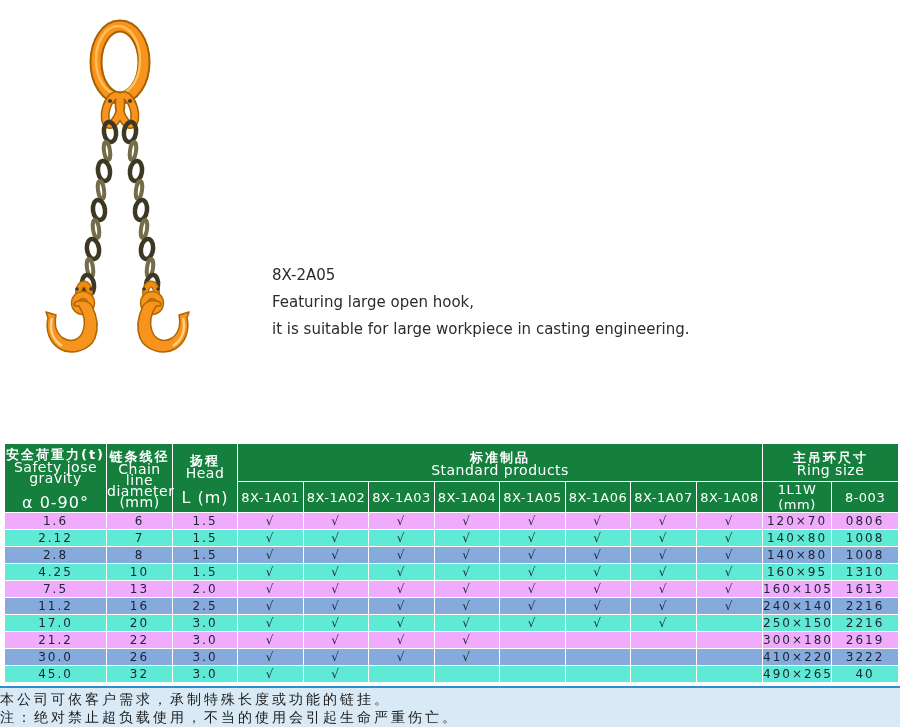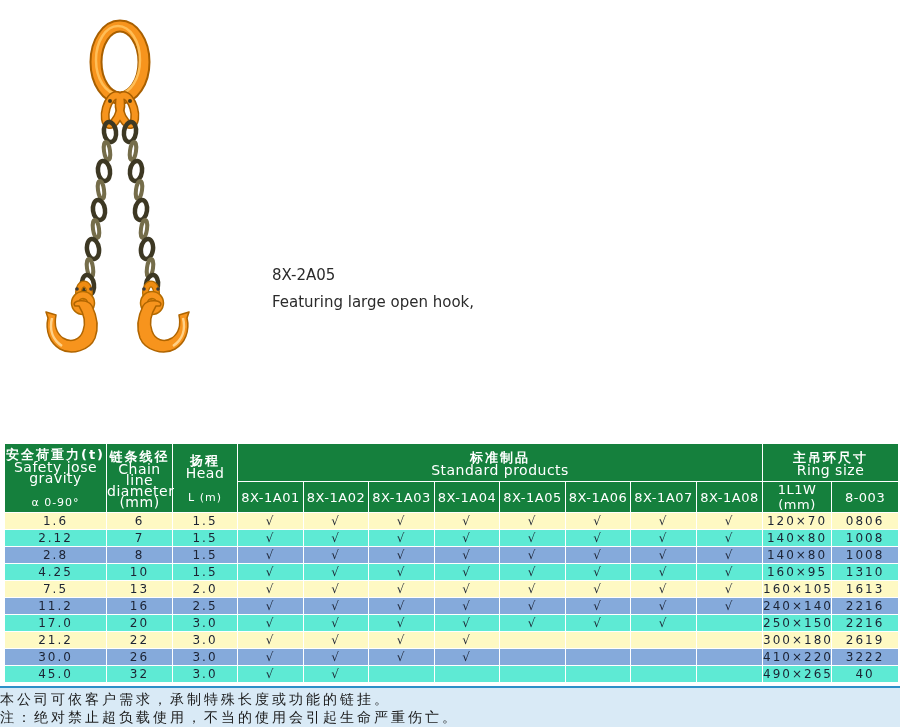--- a/index.html
+++ b/index.html
@@ -15,29 +15,29 @@
   table.spec{
     position:absolute;left:4px;top:443px;width:894px;
     border-collapse:collapse;table-layout:fixed;
   }
   table.spec th,table.spec td{border:1px solid #ffffff;padding:0;text-align:center;}
   table.spec thead th{
     background:#15803d;color:#ffffff;font-weight:normal;vertical-align:middle;
   }
   .hdr-cn{display:block;font-size:13px;letter-spacing:2px;font-weight:bold;line-height:15px;}
   .hdr-en{display:block;font-size:14px;letter-spacing:0.5px;line-height:11px;}
-  .hdr-sub{display:block;font-size:11px;letter-spacing:1px;line-height:13px;margin-top:12px;}
+  .hdr-sub{display:block;font-size:16px;letter-spacing:1px;line-height:13px;margin-top:12px;}
   .grp-row th{height:37px;}
   .code-row th{height:26px;font-size:13px;letter-spacing:0.5px;}
   table.spec td{
     height:16px;font-size:12px;letter-spacing:2px;color:#1c2333;line-height:16px;
   }
   td.chk{font-size:11px;letter-spacing:0;color:#2b2b3a;}
   .tone-light{background:#5eead4;}
-  .tone-mid{background:#fef9c3;}
+  .tone-mid{background:#f0abfc;}
   .tone-dark{background:#85aadb;}
   
   .footer{
     position:absolute;left:0;top:686px;width:900px;height:39px;
     background:#d9eaf6;border-top:2px solid #2e8fc8;
     padding-top:2px;box-sizing:content-box;
   }
   .footer div{font-size:14px;letter-spacing:3px;color:#1a1a1a;line-height:18px;padding-left:0;}
 </style>
 </head>
@@ -105,20 +105,21 @@
                Z" fill="#f7941d" stroke="#b06500" stroke-width="1.5" stroke-linejoin="round"></path>
       <path d="M 52 318 C 49 330, 53 340, 62 346" stroke="#ffd187" stroke-width="2.5" fill="none"></path>
     </g>
     <use href="#hook" transform="translate(235 0) scale(-1 1)"></use>
   </svg>
 </div>
 
 <div class="product-info">
   <div>8X-2A05</div>
   <div>Featuring large open hook,</div>
+  <div>it is suitable for large workpiece in casting engineering.</div>
 </div>
 
 <table class="spec">
   <colgroup>
     <col style="width:102px">
       <col style="width:66px">
       <col style="width:65px">
     <col style="width:66px">
       <col style="width:65px">
       <col style="width:66px">

